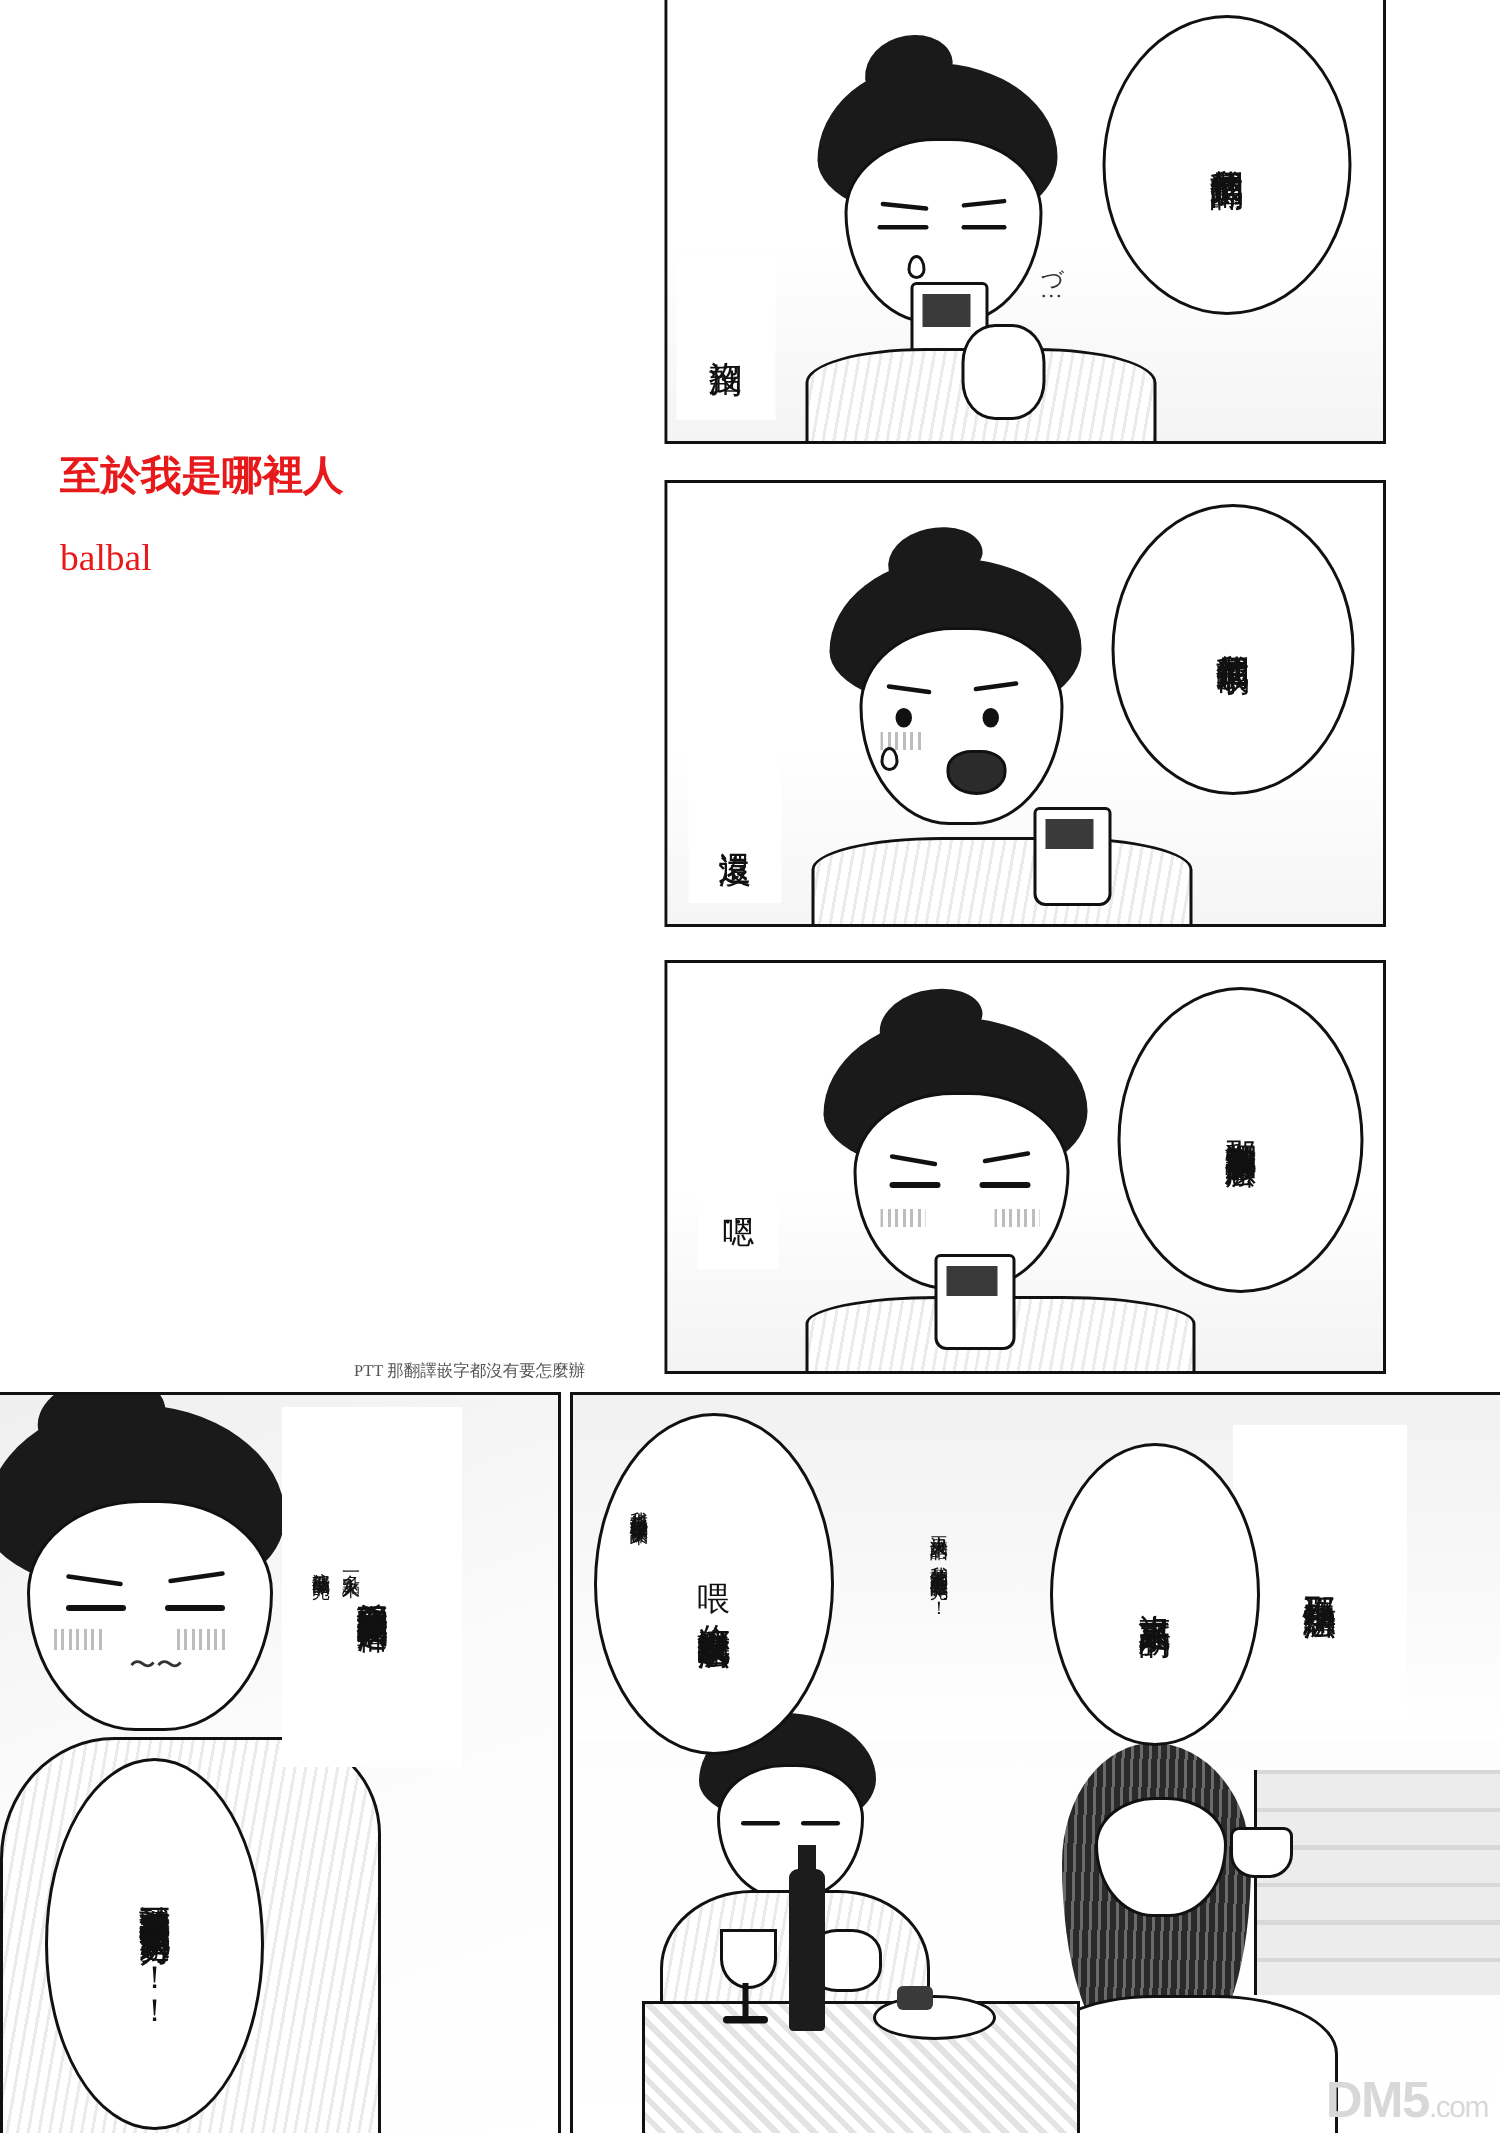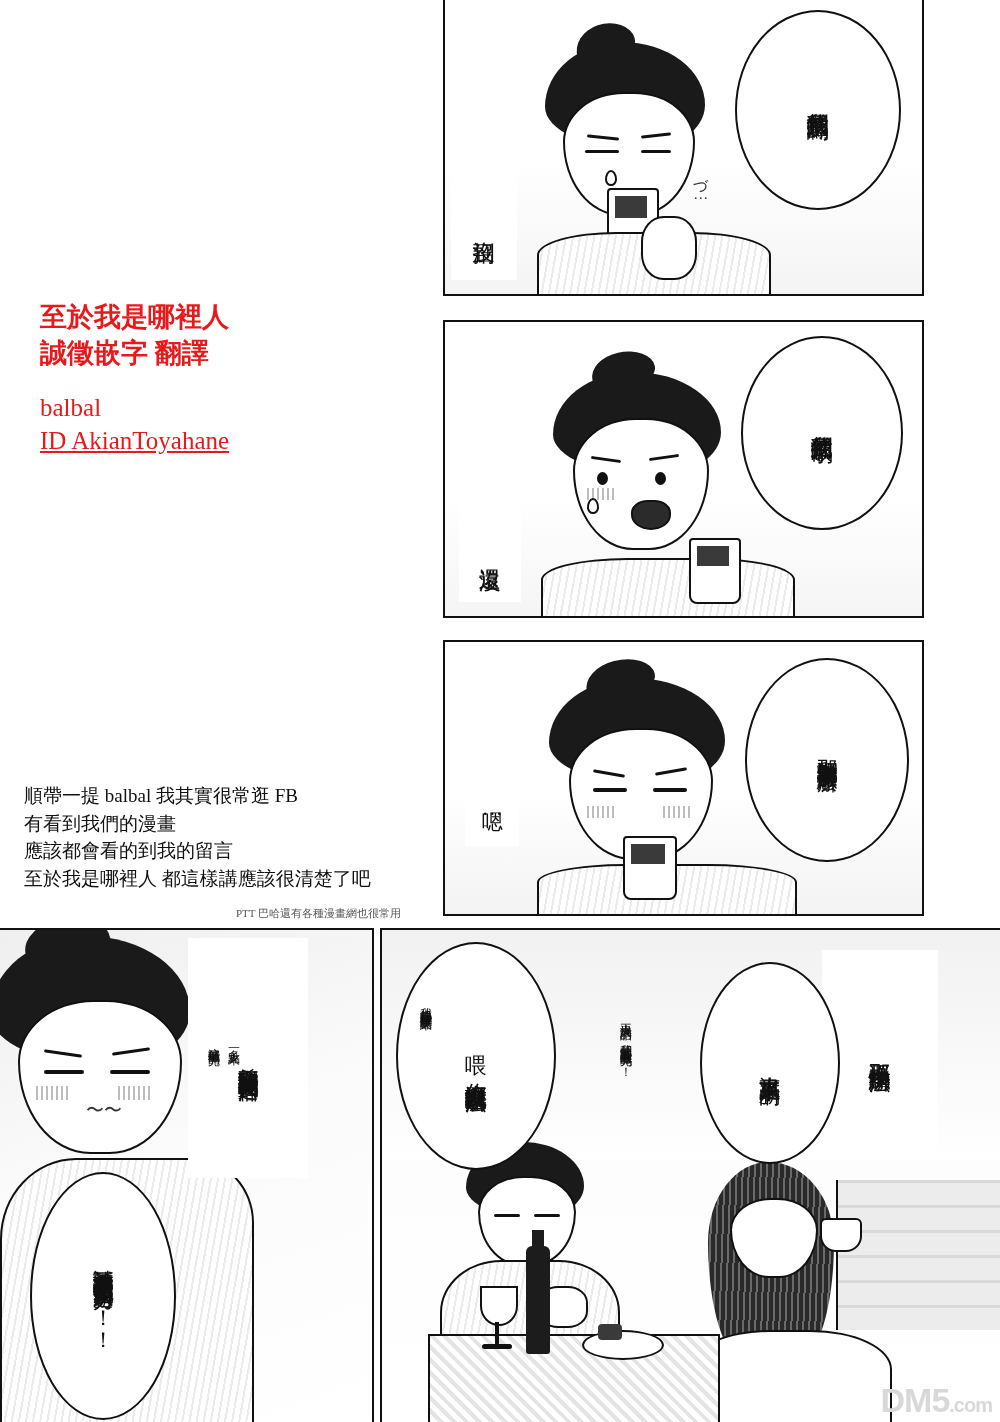--- a/index.html
+++ b/index.html
@@ -25,21 +25,21 @@
   .announce .l2{font-size:25px;line-height:1.32;}
 
   
   .note{position:absolute;color:#111;font-family:"Liberation Serif",serif;
         font-size:19px;line-height:1.45;}
   .note-small{position:absolute;color:#555;font-family:"Liberation Serif",serif;font-size:11px;}
 
   
   .wm{position:absolute;right:8px;bottom:2px;font-family:"Liberation Sans",sans-serif;
       font-size:34px;font-weight:700;color:#d8d8d8;letter-spacing:-1px;}
-  .wm span{font-size:20px;font-weight:700;}
+  .wm span{font-size:20px;font-weight:400;}
 
   
   .hair{position:absolute;background:#1a1a1a;border-radius:48% 52% 40% 60%/60% 58% 42% 40%;}
   .face{position:absolute;background:#fff;border:2px solid #111;border-radius:46% 46% 44% 44%/40% 40% 60% 60%;}
   .body{position:absolute;background:#fff;border:2px solid #111;border-radius:40% 40% 0 0;}
   .knit{position:absolute;background:repeating-linear-gradient(100deg,#fff 0 5px,#eceaea 5px 7px);
         border:2px solid #111;border-radius:34% 34% 0 0;}
   .mug{position:absolute;border:2px solid #111;background:#fff;border-radius:4px 4px 8px 8px;}
   .eye{position:absolute;background:#111;border-radius:50%;}
   .brow{position:absolute;background:#111;border-radius:2px;}
@@ -209,31 +209,23 @@
       <div class="bubble" style="left:318px;top:32px;width:136px;height:198px;">
         <div class="vtext" style="font-size:22px;max-height:170px;">沒人來是更新不了的</div>
       </div>
 
       <div class="vtext tiny" style="left:36px;top:68px;font-size:12px;">我也很希望嵌字翻譯快點來！</div>
       <div class="vtext tiny" style="left:236px;top:84px;font-size:12px;">再沒人來的話 我們的漫畫真的能做完嗎！！</div>
   </div>
 
   <div class="announce" style="left:40px;top:300px;width:380px;">
     <div class="l1">至於我是哪裡人</div>
-    <div class="l1">誠徵嵌字 翻譯</div>
     <div style="height:20px;"></div>
     <div class="l2">balbal</div>
-    <div class="l2" style="text-decoration:underline;">ID AkianToyahane</div>
-  </div>
-
-  <div class="note" style="left:24px;top:782px;width:430px;">
-    <div>順帶一提 balbal 我其實很常逛 FB</div>
-    <div>有看到我們的漫畫</div>
-    <div>應該都會看的到我的留言</div>
-    <div>至於我是哪裡人 都這樣講應該很清楚了吧</div>
-  </div>
-  <div class="note-small" style="left:236px;top:906px;">PTT 巴哈還有各種漫畫網也很常用</div>
+  </div>
+
+  <div class="note-small" style="left:236px;top:906px;">PTT 那翻譯嵌字都沒有要怎麼辦</div>
 
   <div class="wm">
     <span style="font-size:34px;font-weight:700;">DM5</span><span>.com</span>
   </div>
 
 </div>
 
 </body></html>

